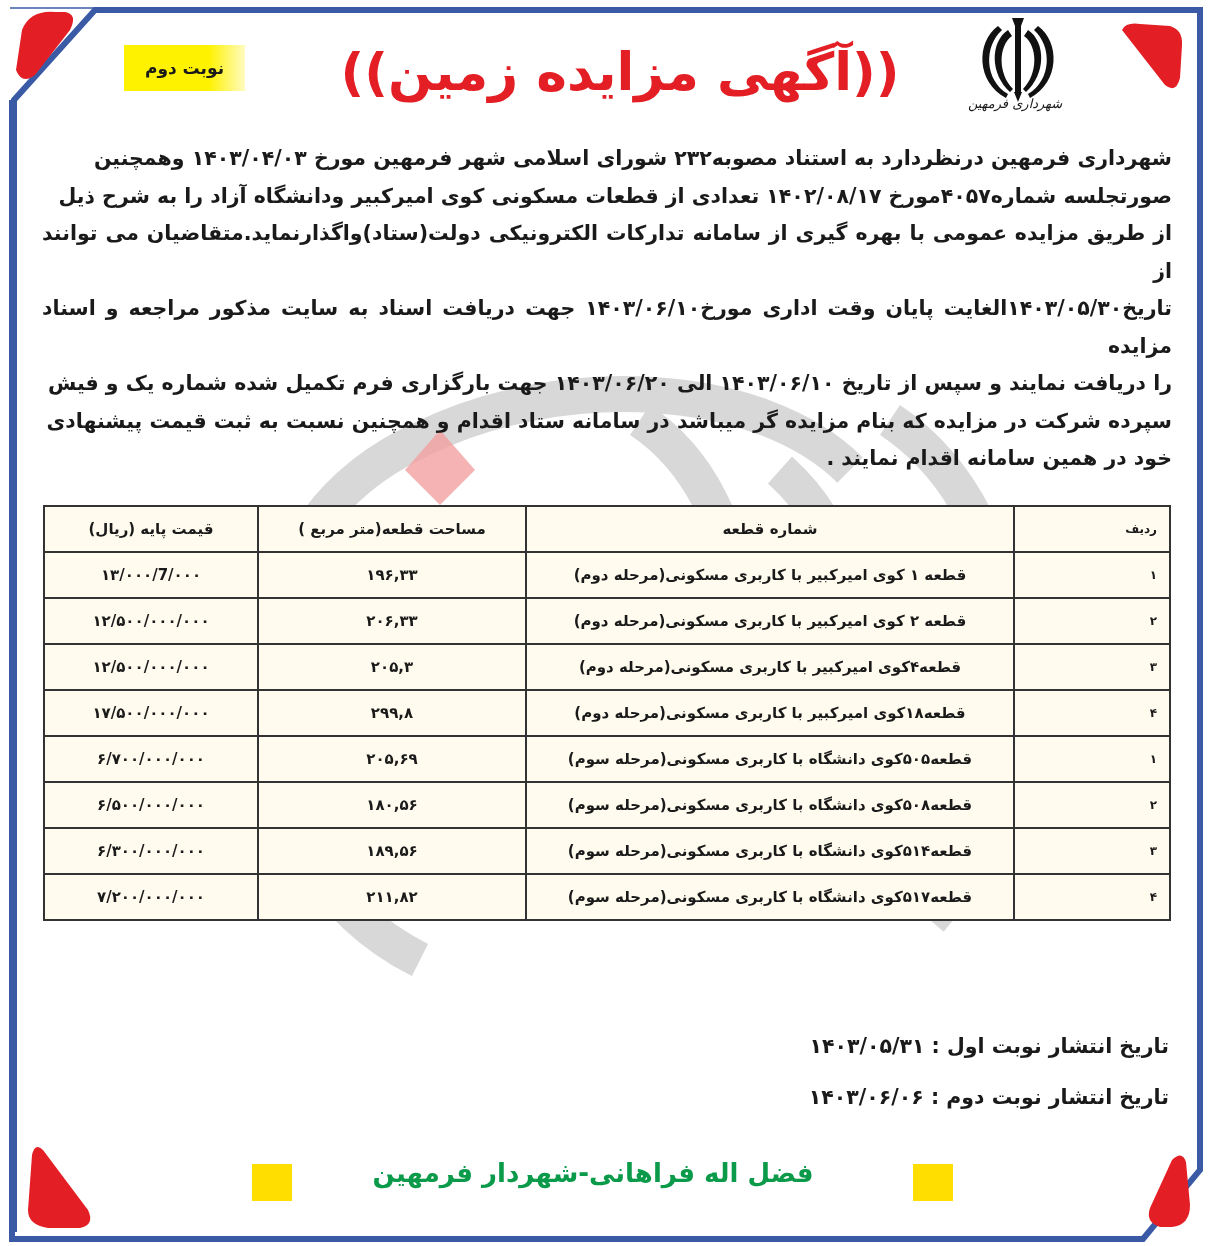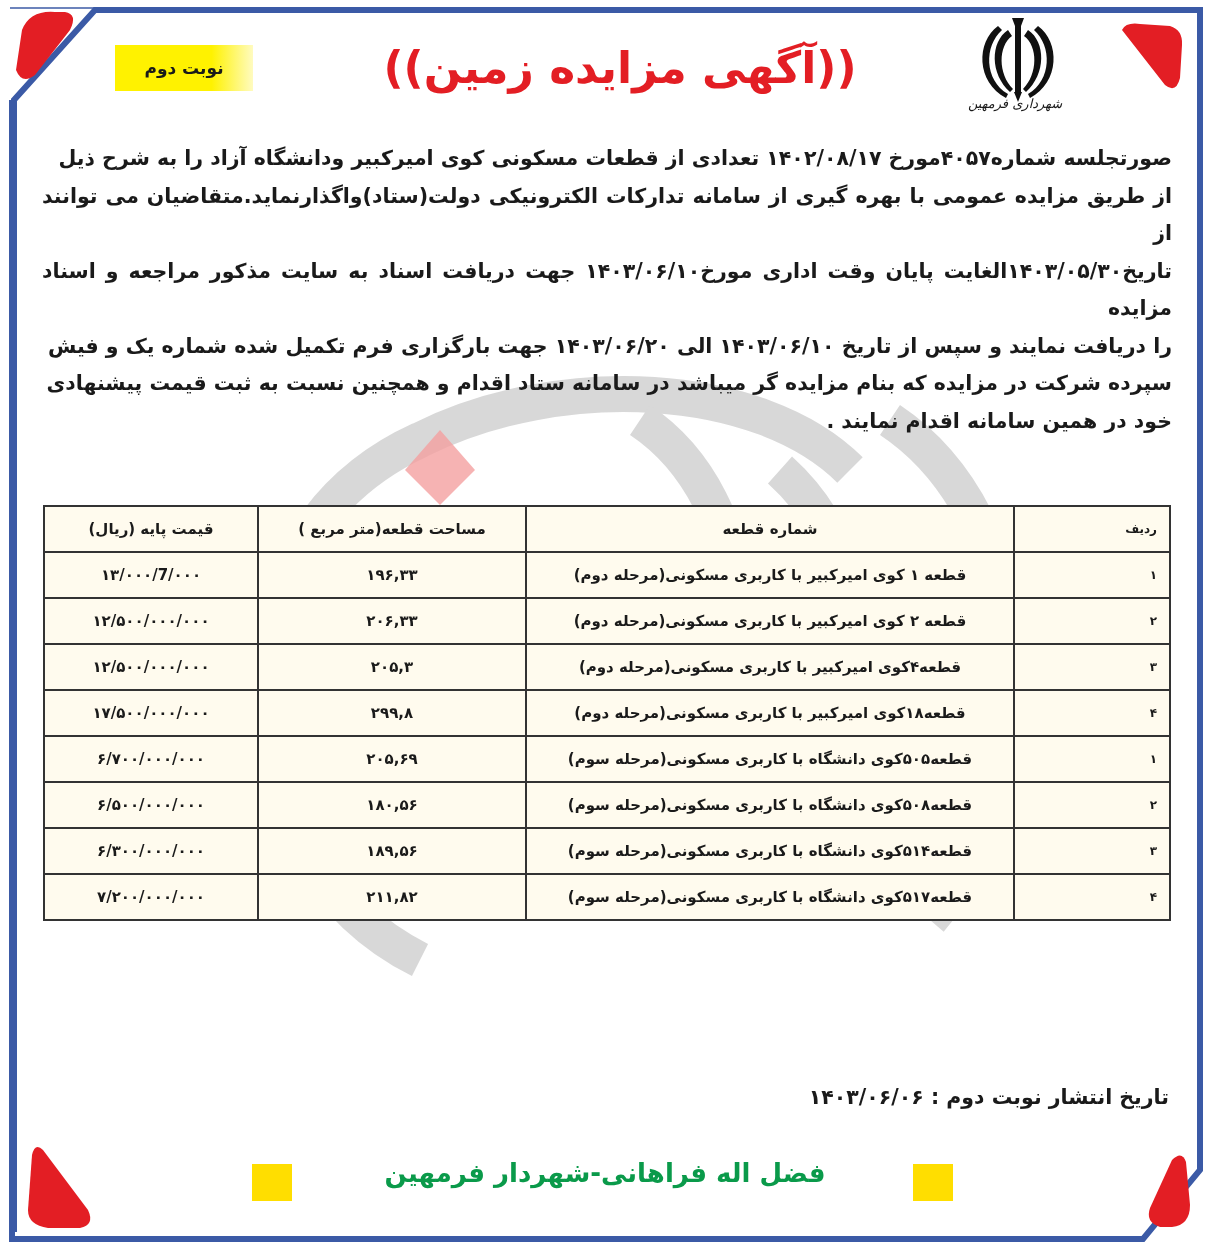--- a/index.html
+++ b/index.html
@@ -5,28 +5,28 @@
   html, body { margin: 0; padding: 0; }
   body {
     width: 1211px; height: 1246px; background: #ffffff; position: relative; overflow: hidden;
     font-family: "DejaVu Sans", sans-serif; color: #1a1a1a;
   }
   .frame-svg { position: absolute; left: 0; top: 0; width: 1211px; height: 1246px; z-index: 0; }
   .watermark { position: absolute; left: 0; top: 0; width: 1211px; height: 1246px; z-index: 1; pointer-events: none; }
   .content { position: absolute; left: 0; top: 0; width: 1211px; height: 1246px; z-index: 2; }
 
   .badge {
-    position: absolute; left: 115px; top: 45px; width: 138px; height: 46px;
+    position: absolute; left: 124px; top: 45px; width: 121px; height: 46px;
     background: linear-gradient(to right, #fff200 0%, #fff200 70%, #fffbc0 100%);
     display: flex; align-items: center; justify-content: center;
     font-weight: bold; font-size: 17px; direction: rtl;
   }
   .title {
     position: absolute; left: 300px; top: 42px; width: 640px; text-align: center;
-    color: #e31e24; font-size: 44px; font-weight: bold; direction: rtl; letter-spacing: 1px;
+    color: #e31e24; font-size: 52px; font-weight: bold; direction: rtl; letter-spacing: 1px;
   }
   .emblem { position: absolute; left: 968px; top: 12px; width: 100px; height: 110px; }
   .emblem-caption {
     position: absolute; left: 960px; top: 96px; width: 110px; text-align: center;
     font-size: 13px; font-family: "DejaVu Serif", serif; direction: rtl; font-style: italic;
   }
 
   .body-text {
     position: absolute; left: 42px; top: 140px; width: 1130px;
     direction: rtl; text-align: justify; text-align-last: right;
@@ -45,21 +45,21 @@
   table.lots td.c-row, table.lots th.c-row { width: 130px; text-align: right; font-size: 12px; }
   table.lots td.c-name, table.lots th.c-name { width: 462px; text-align: center; }
   table.lots td.c-area, table.lots th.c-area { width: 242px; text-align: center; }
   table.lots td.c-price, table.lots th.c-price { text-align: center; }
 
   .footer-line {
     position: absolute; right: 42px; direction: rtl; font-size: 20.5px; font-weight: bold;
   }
   .sign-square { position: absolute; width: 40px; height: 37px; background: #ffde00; }
   .signature {
-    position: absolute; left: 300px; top: 1158px; width: 610px; text-align: center; direction: rtl;
+    position: absolute; left: 288px; top: 1158px; width: 610px; text-align: center; direction: rtl;
     color: #0a9a4a; font-size: 26px; font-weight: bold;
   }
 </style>
 </head>
 <body>
 
 <svg class="frame-svg" viewBox="0 0 1211 1246">
 
   <line x1="10" y1="8" x2="1200" y2="8" stroke="#3b5aa6" stroke-width="1.5"></line>
 
@@ -99,20 +99,21 @@
       <path d="M40,18 C22,30 22,62 42,80 L45,77 C30,62 30,34 44,24 Z"></path>
       <path d="M60,18 C78,30 78,62 58,80 L55,77 C70,62 70,34 56,24 Z"></path>
       <path d="M30,14 C8,30 8,70 38,86 L40,82 C16,68 16,34 34,18 Z"></path>
       <path d="M70,14 C92,30 92,70 62,86 L60,82 C84,68 84,34 66,18 Z"></path>
       <path d="M46,80 L54,80 L50,90 Z"></path>
     </g>
   </svg>
   <div class="emblem-caption">شهرداری فرمهین</div>
 
   <div class="body-text">
+    <p>شهرداری فرمهین درنظردارد به استناد مصوبه۲۳۲ شورای اسلامی شهر فرمهین مورخ ۱۴۰۳/۰۴/۰۳ وهمچنین</p>
     <p>صورتجلسه شماره۴۰۵۷مورخ ۱۴۰۲/۰۸/۱۷  تعدادی از قطعات مسکونی کوی امیرکبیر ودانشگاه آزاد را به شرح ذیل</p>
     <p>از طریق مزایده عمومی با بهره گیری از سامانه تدارکات الکترونیکی دولت(ستاد)واگذارنماید.متقاضیان می توانند از</p>
     <p>تاریخ۱۴۰۳/۰۵/۳۰الغایت پایان وقت اداری مورخ۱۴۰۳/۰۶/۱۰ جهت دریافت اسناد به سایت مذکور مراجعه و اسناد مزایده</p>
     <p>را دریافت نمایند و سپس از تاریخ ۱۴۰۳/۰۶/۱۰ الی ۱۴۰۳/۰۶/۲۰ جهت بارگزاری فرم تکمیل شده شماره یک و فیش</p>
     <p>سپرده شرکت در مزایده که بنام مزایده گر میباشد در سامانه ستاد اقدام و همچنین نسبت به ثبت قیمت پیشنهادی</p>
     <p>خود در همین سامانه اقدام نمایند .</p>
   </div>
 
   <table class="lots">
     <thead>
@@ -168,18 +169,19 @@
       </tr>
       <tr>
         <td class="c-row">۴</td>
         <td class="c-name">قطعه۵۱۷کوی دانشگاه با کاربری مسکونی(مرحله سوم)</td>
         <td class="c-area">۲۱۱,۸۲</td>
         <td class="c-price">۷/۲۰۰/۰۰۰/۰۰۰</td>
       </tr>
     </tbody>
   </table>
 
+  <div class="footer-line" style="top:1034px;">تاریخ انتشار نوبت اول : ۱۴۰۳/۰۵/۳۱</div>
   <div class="footer-line" style="top:1085px;">تاریخ انتشار نوبت دوم : ۱۴۰۳/۰۶/۰۶</div>
 
   <div class="sign-square" style="left:252px; top:1164px;"></div>
   <div class="sign-square" style="left:913px; top:1164px;"></div>
   <div class="signature">فضل اله فراهانی-شهردار فرمهین</div>
 </div>
 
 </body></html>

